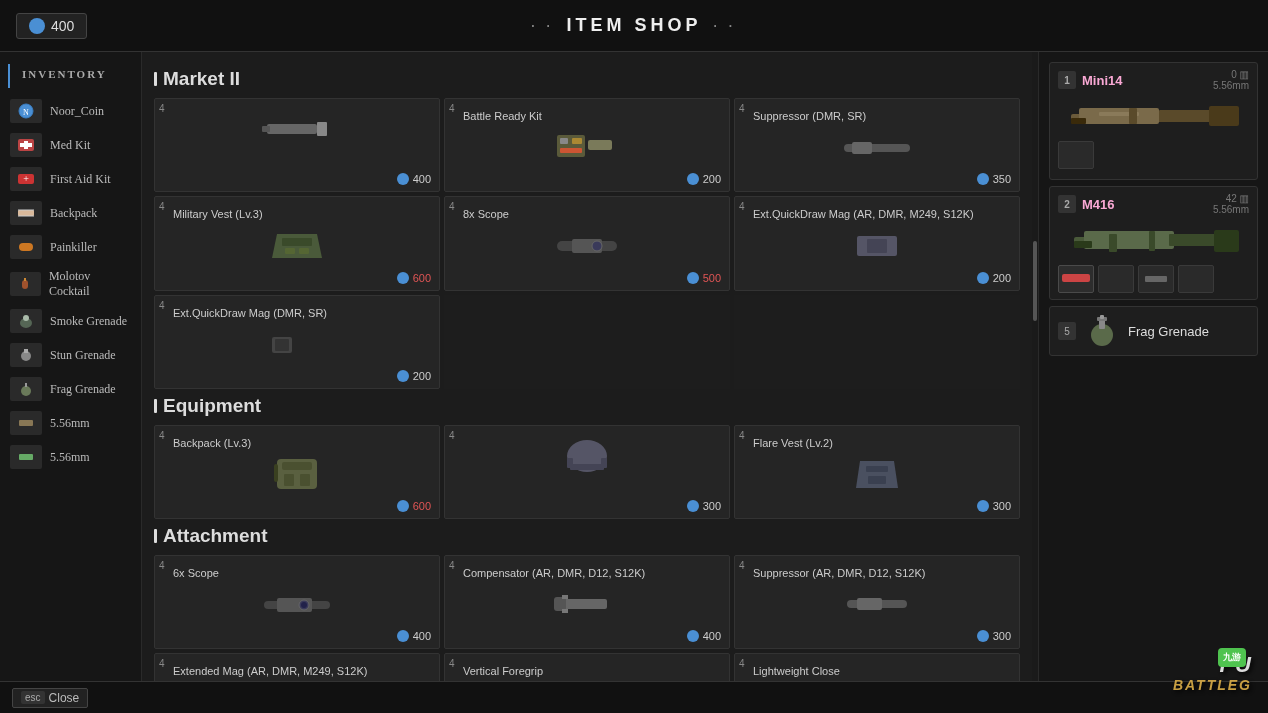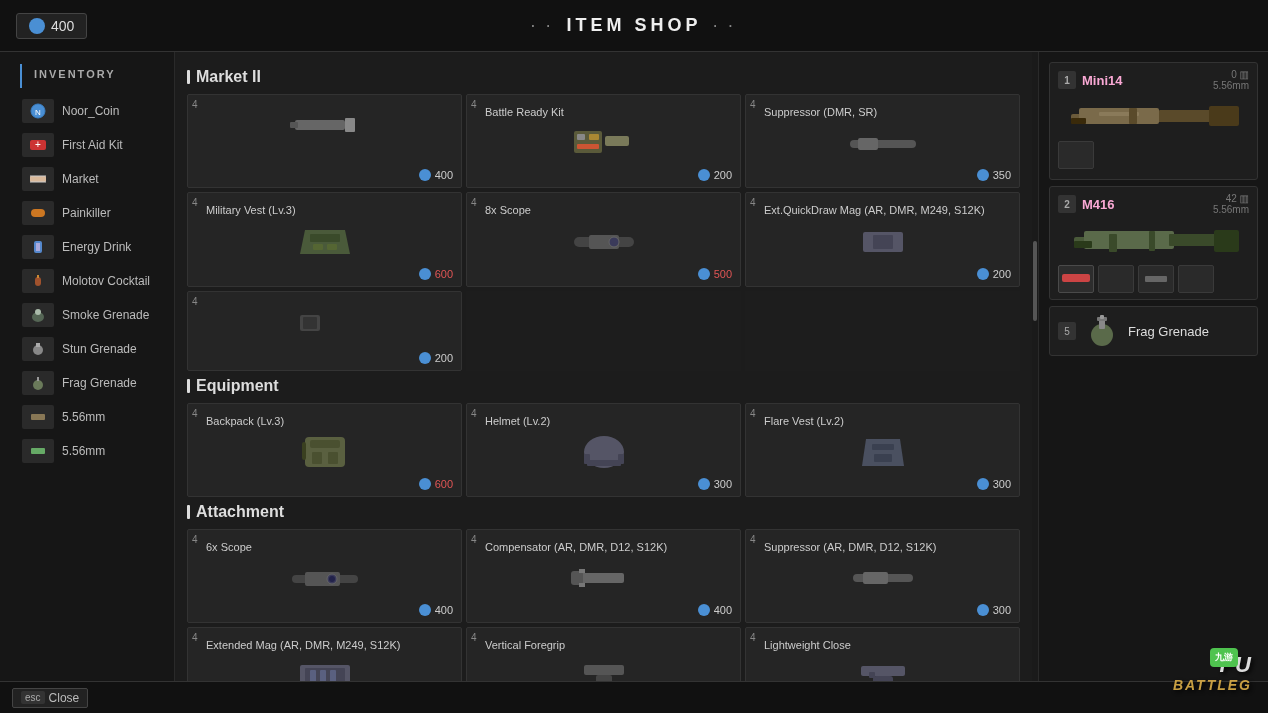--- a/index.html
+++ b/index.html
@@ -62,25 +62,26 @@
 
     
     .main-layout {
       display: flex;
       height: calc(713px - 52px - 32px);
       width: 100%;
     }
 
     
     .sidebar {
-      width: 175px;
+      width: 142px;
       background: #161616;
       border-right: 1px solid #2a2a2a;
-      padding: 12px 12px;
+      padding: 12px 0;
       overflow-y: auto;
+      font-family: Liberation Serif, serif;
     }
     .sidebar-title {
       font-size: 11px;
       font-weight: bold;
       color: #aaa;
       padding: 4px 12px 8px 12px;
       letter-spacing: 2px;
       text-transform: uppercase;
       border-left: 2px solid #4a8fd4;
       margin-left: 8px;
@@ -118,21 +119,21 @@
     .right-panel {
       width: 230px;
       background: #161616;
       border-left: 1px solid #2a2a2a;
       padding: 10px;
       overflow-y: auto;
     }
 
     
     .section-title {
-      font-size: 16px;
+      font-size: 19px;
       font-weight: bold;
       color: #ddd;
       margin-bottom: 8px;
       margin-top: 6px;
       display: flex;
       align-items: center;
       gap: 6px;
     }
     .section-title::before {
       content: '';
@@ -404,52 +405,53 @@
         <svg width="20" height="16">
             <circle cx="10" cy="8" r="7" fill="#4a8fd4" stroke="#3a7fc4" stroke-width="1"></circle>
             <text x="10" y="12" text-anchor="middle" fill="#fff" font-size="8">N</text>
           </svg>
       </div>
       <span>Noor_Coin</span>
     </div>
     <div class="sidebar-item">
       <div class="item-icon">
         <svg width="20" height="16">
+            <rect x="2" y="2" width="16" height="12" rx="2" fill="#b44"></rect>
+            <rect x="8" y="4" width="4" height="8" fill="#fff"></rect>
+            <rect x="4" y="6" width="12" height="4" fill="#fff"></rect>
+          </svg>
+      </div>
+      <span>Med Kit</span>
+    </div>
+    <div class="sidebar-item">
+      <div class="item-icon">
+        <svg width="20" height="16">
             <rect x="2" y="3" width="16" height="10" rx="2" fill="#cc3333"></rect>
             <text x="10" y="11" text-anchor="middle" fill="#fff" font-size="10">+</text>
           </svg>
       </div>
       <span>First Aid Kit</span>
     </div>
     <div class="sidebar-item">
       <div class="item-icon">
         <svg width="20" height="16">
             <rect x="2" y="5" width="16" height="6" rx="1" fill="#d9b99b"></rect>
             <line x1="2" y1="5" x2="18" y2="5" stroke="#ccc" stroke-width="1"></line>
             <line x1="2" y1="11" x2="18" y2="11" stroke="#ccc" stroke-width="1"></line>
           </svg>
       </div>
-      <span>Market</span>
+      <span>Backpack</span>
     </div>
     <div class="sidebar-item">
       <div class="item-icon">
         <svg width="20" height="16">
             <rect x="3" y="4" width="14" height="8" rx="4" fill="#cc7722"></rect>
           </svg>
       </div>
       <span>Painkiller</span>
-    </div>
-    <div class="sidebar-item">
-      <div class="item-icon">
-        <svg width="20" height="16">
-            <rect x="6" y="2" width="8" height="12" rx="2" fill="#5588cc"></rect>
-            <rect x="8" y="4" width="4" height="8" fill="#aad"></rect>
-          </svg>
-      </div>
-      <span>Energy Drink</span>
     </div>
     <div class="sidebar-item">
       <div class="item-icon">
         <svg width="20" height="16">
             <rect x="7" y="4" width="6" height="9" rx="3" fill="#a0522d"></rect>
             <rect x="9" y="2" width="2" height="3" fill="#cc8833"></rect>
           </svg>
       </div>
       <span>Molotov Cocktail</span>
     </div>
@@ -601,20 +603,21 @@
           <span class="coin-icon"></span>
           <span>200</span>
         </div>
       </div>
     </div>
 
     <div style="display:grid; grid-template-columns: repeat(3,1fr); gap:4px; margin-bottom:4px;">
 
       <div class="shop-item">
         <span class="item-quantity">4</span>
+        <div class="item-name">Ext.QuickDraw Mag (DMR, SR)</div>
         <div class="item-image">
           <svg width="60" height="30">
             <rect x="5" y="8" width="20" height="16" rx="2" fill="#444"></rect>
             <rect x="8" y="10" width="14" height="12" rx="1" fill="#333"></rect>
           </svg>
         </div>
         <div class="item-price">
           <span class="coin-icon"></span>
           <span>200</span>
         </div>
@@ -639,21 +642,20 @@
           </svg>
         </div>
         <div class="item-price">
           <span class="coin-icon"></span>
           <span class="price-red">600</span>
         </div>
       </div>
 
       <div class="shop-item">
         <span class="item-quantity">4</span>
-        <div class="item-name">Helmet (Lv.2)</div>
         <div class="item-image">
           <svg width="50" height="40">
             <ellipse cx="25" cy="20" rx="20" ry="16" fill="#556"></ellipse>
             <rect x="8" y="28" width="34" height="6" rx="1" fill="#445"></rect>
             <rect x="5" y="22" width="6" height="10" rx="1" fill="#445"></rect>
             <rect x="39" y="22" width="6" height="10" rx="1" fill="#445"></rect>
           </svg>
         </div>
         <div class="item-price">
           <span class="coin-icon"></span>
@@ -868,17 +870,17 @@
     <span class="key-badge">esc</span>
     <span>Close</span>
   </div>
 </div>
 
 <div class="pubg-watermark">
   <div>PU</div>
   <div class="pubg-sub">BATTLEG</div>
 </div>
 
-<div class="jiuyou" style="bottom:32px; right:8px;">
+<div class="jiuyou" style="bottom:32px; right:0;">
   <div style="background:#4fc34f; color:white; font-size:9px; font-weight:bold; border-radius:4px; padding:3px 5px; text-align:center;">
     <span>九游</span>
   </div>
 </div>
 
 </body></html>

